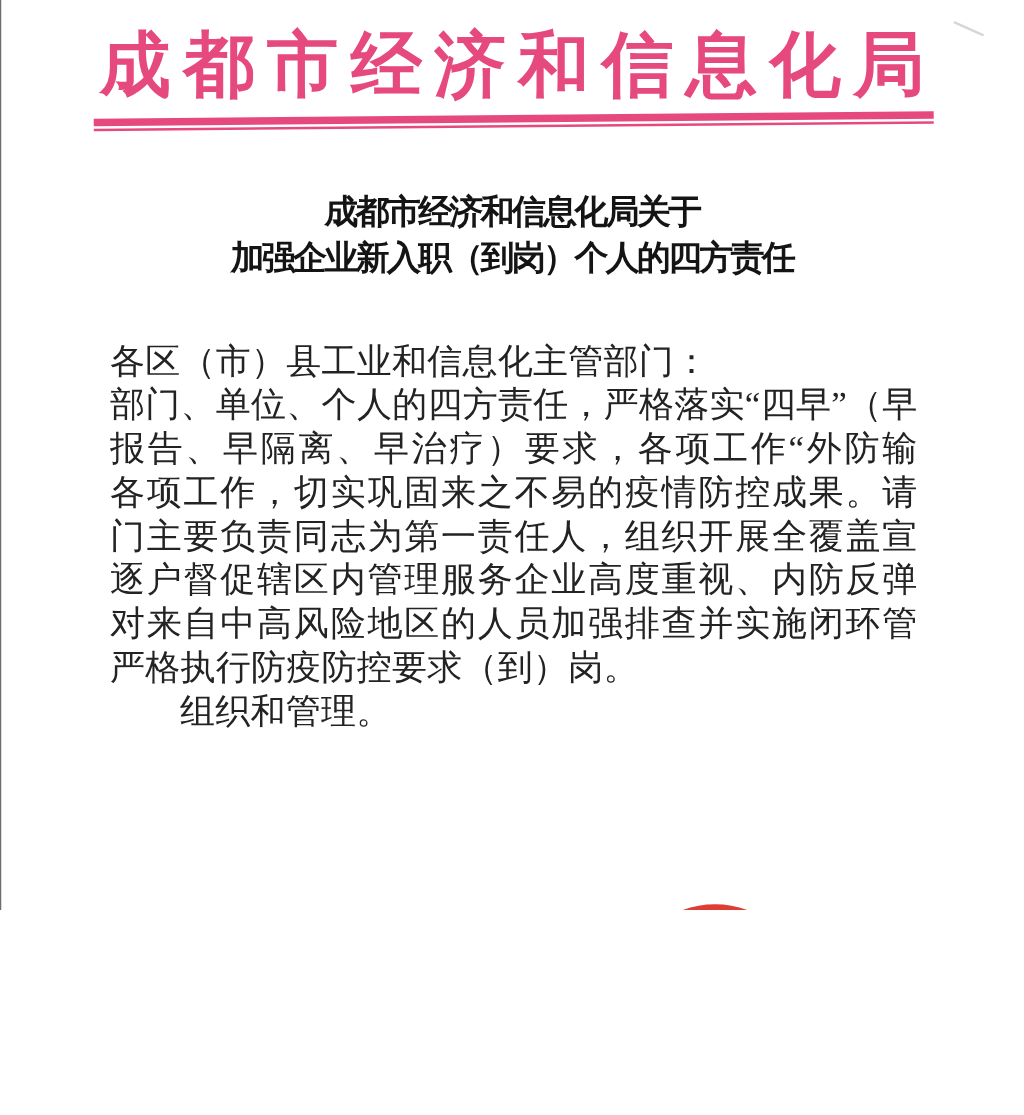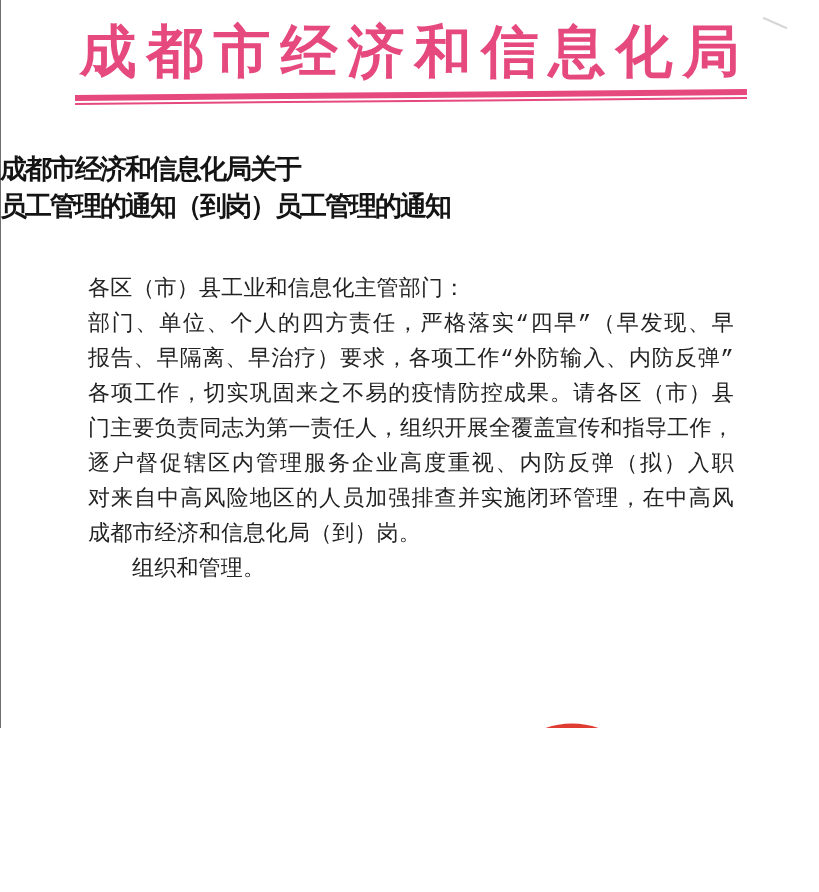--- a/index.html
+++ b/index.html
@@ -30,32 +30,31 @@
   }
   .rule-wrap{
     position:absolute;left:75px;top:92px;width:672px;
     transform:rotate(-0.5deg);
   }
   .rule-thick{height:6px;}
   .rule-thin{height:2px;margin-top:2px;}
   
   .doc-title{
     position:absolute;left:0;top:151px;width:100%;
-    text-align:left;color:#141414;
+    text-align:center;color:#141414;
     font-size:27px;font-weight:bold;line-height:37px;
     letter-spacing:-2px;
     font-family:Liberation Serif, serif;
   }
   
   .body{
     position:absolute;left:88px;top:272px;width:646px;
     color:#232323;
-    font-size:22px;line-height:35px;
+    font-size:28px;line-height:35px;
     letter-spacing:0.2px;
-    font-family:Liberation Mono, monospace;
   }
   .body-line{height:35px;white-space:nowrap;}
   .body-line.fill{
     white-space:normal;
     text-align:justify;
     text-align-last:justify;
     overflow:hidden;
   }
   .body-line.indent{text-indent:2em;}
   
@@ -86,33 +85,33 @@
   <div class="corner-artifact"></div>
 
   <div class="letterhead" style="color: rgb(230, 73, 125);">成都市经济和信息化局</div>
   <div class="rule-wrap">
     <div class="rule-thick" style="background: rgb(230, 73, 125);"></div>
     <div class="rule-thin" style="background: rgb(230, 73, 125);"></div>
   </div>
 
   <div class="doc-title">
     <div>成都市经济和信息化局关于</div>
-    <div>员工管理的通知（到岗）员工管理的通知</div>
+    <div>加强企业新入职（到岗）个人的四方责任</div>
   </div>
 
   <div class="body">
 
   <div class="body-line">各区（市）县工业和信息化主管部门：</div>
       <div class="body-line fill">部门、单位、个人的四方责任，严格落实“四早”（早发现、早</div>
       <div class="body-line fill">报告、早隔离、早治疗）要求，各项工作“外防输入、内防反弹”</div>
       <div class="body-line fill">各项工作，切实巩固来之不易的疫情防控成果。请各区（市）县</div>
       <div class="body-line fill">门主要负责同志为第一责任人，组织开展全覆盖宣传和指导工作，</div>
       <div class="body-line fill">逐户督促辖区内管理服务企业高度重视、内防反弹（拟）入职</div>
       <div class="body-line fill">对来自中高风险地区的人员加强排查并实施闭环管理，在中高风</div>
-      <div class="body-line">成都市经济和信息化局（到）岗。</div>
+      <div class="body-line">严格执行防疫防控要求（到）岗。</div>
       <div class="body-line indent">组织和管理。</div>
     </div>
 
   <div class="sign-block">
     <div class="sign-org">成都市经济和信息化局</div>
     <div class="sign-date">2021 年 8 月 9 日</div>
   </div>
 
   <svg class="seal" viewBox="0 0 160 160" xmlns="http://www.w3.org/2000/svg">
     <defs>

